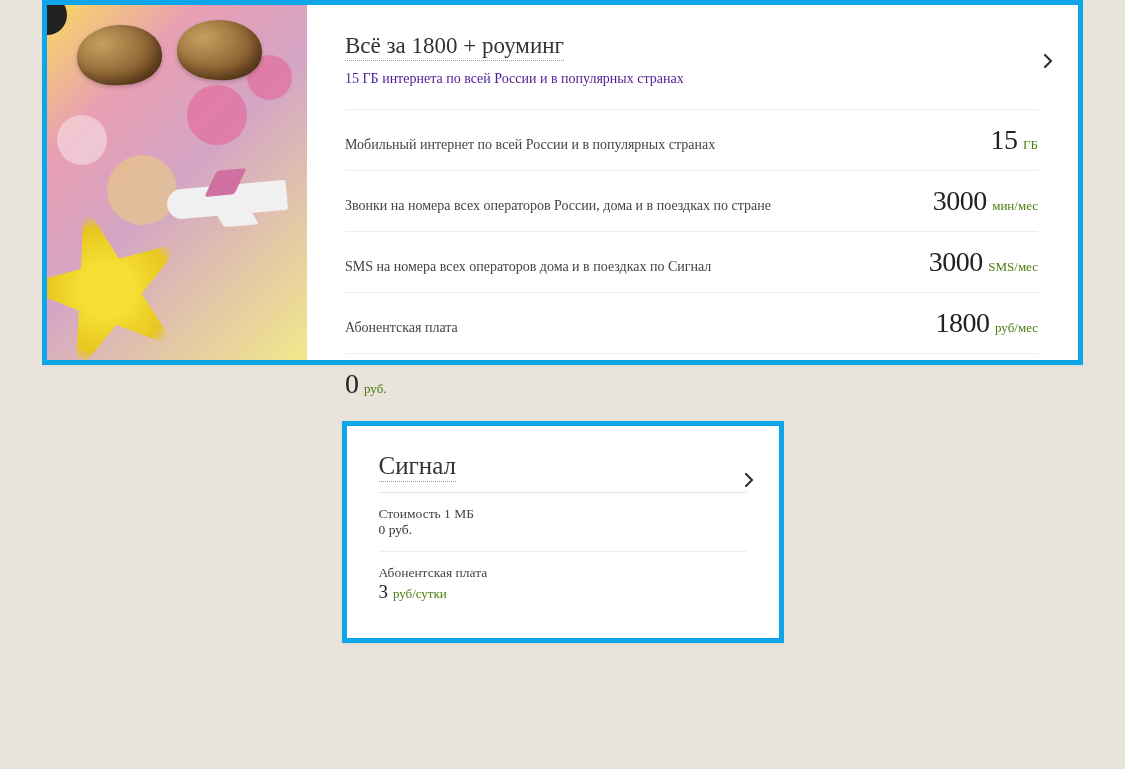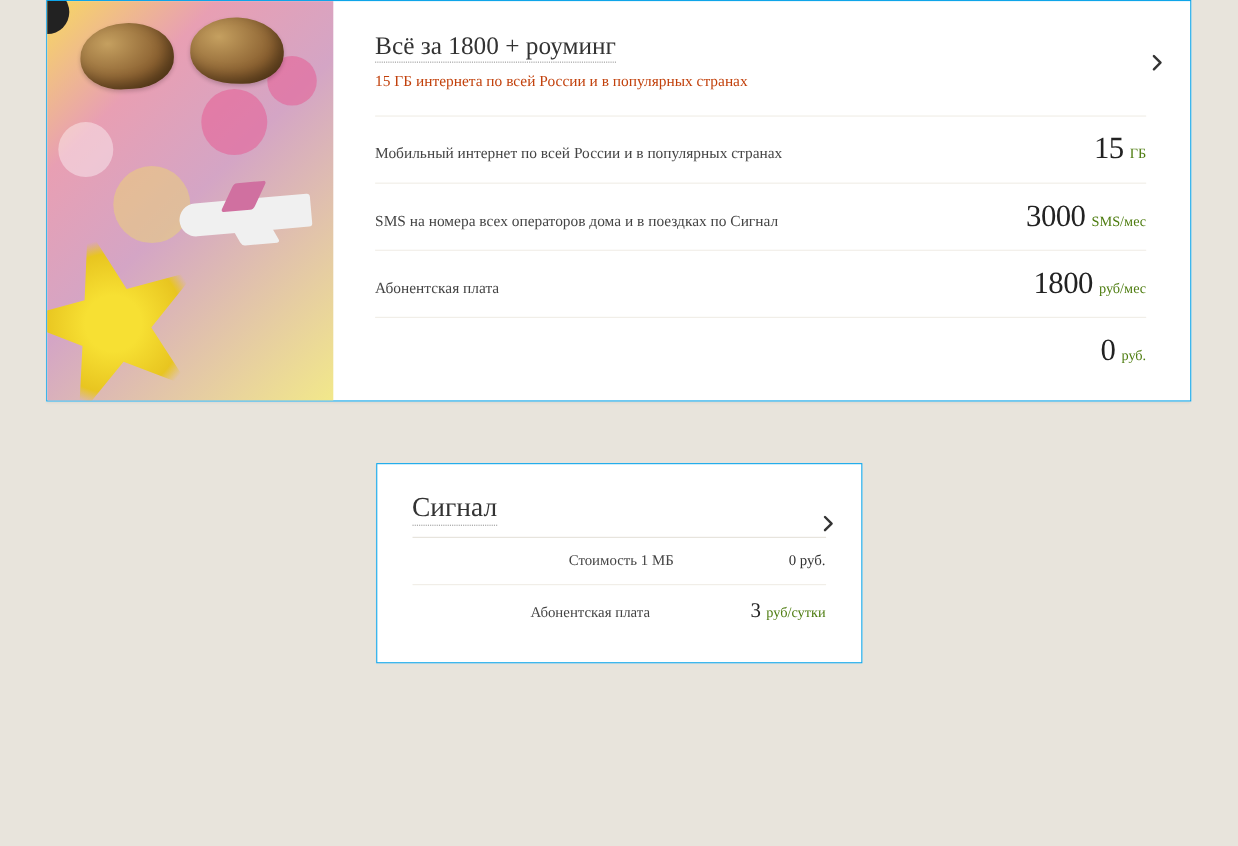--- a/index.html
+++ b/index.html
@@ -5,21 +5,21 @@
     * { margin: 0; padding: 0; box-sizing: border-box; }
     body {
       font-family: Georgia, 'Times New Roman', serif;
       background: #e8e4dc;
       width: 1125px;
       height: 769px;
       overflow: hidden;
     }
     .card {
       background: #fff;
-      border: 1px solid #0ea5e9;
+      border: 5px solid #0ea5e9;
       box-shadow: 0 1px 2px rgba(0,0,0,0.05);
     }
     .main-card {
       margin: 0 42px 0 42px;
       display: flex;
       height: 365px;
       position: relative;
     }
     .hero-image {
       width: 260px;
@@ -109,27 +109,27 @@
       font-size: 23px;
       color: #333;
       border-bottom: 1px dotted #999;
       display: inline-block;
       padding-bottom: 1px;
       margin-bottom: 10px;
       font-weight: normal;
     }
     .tariff-subtitle {
       font-size: 14px;
-      color: #c2410c;
+      color: #4c1d95;
       margin-bottom: 22px;
     }
 
     .feature-row {
       display: flex;
-      justify-content: flex-end;
+      justify-content: flex-start;
       align-items: baseline;
       padding: 14px 0;
       border-top: 1px solid #f0ede6;
     }
     .feature-row:first-of-type { border-top: 1px solid #e5e2da; }
     .feature-label {
       font-size: 14px;
       color: #444;
       flex: 1;
       padding-right: 20px;
@@ -159,21 +159,21 @@
 
     .secondary-card {
       width: 442px;
       margin: 56px auto 0;
       padding: 26px 32px 22px 32px;
       position: relative;
     }
     .secondary-card .tariff-title { font-size: 25px; }
     .secondary-card .tariff-subtitle { font-size: 13px; line-height: 1.5; margin-bottom: 18px; max-width: 330px; }
     .secondary-card .chevron { top: 46px; right: 25px; }
-    .secondary-card .feature-row { padding: 13px 0; }
+    .secondary-card .feature-row { padding: 13px 0; flex-direction: column; }
     .secondary-card .feature-label { font-size: 13.5px; width: 200px; flex: none; }
     .secondary-card .feature-value { font-size: 13.5px; }
     .secondary-card .feature-value .num { font-size: 19px; }
     .secondary-card .feature-value .plain { font-size: 13.5px; color:#333; }
   </style>
 </head>
 <body>
 
 <div class="card main-card">
   <div class="hero-image">
@@ -195,20 +195,24 @@
       <svg viewBox="0 0 10 16" fill="none">
           <path d="M2 2 L8 8 L2 14" stroke="#333" stroke-width="2.2" stroke-linecap="round" stroke-linejoin="round"></path>
         </svg>
     </span>
 
     <div class="feature-row">
       <div class="feature-label">Мобильный интернет по всей России и в популярных странах</div>
       <div class="feature-value"><span class="num">15</span> <span class="unit">ГБ</span></div>
     </div>
     <div class="feature-row">
+      <div class="feature-label">Звонки на номера всех операторов России, дома и в поездках по стране</div>
+      <div class="feature-value"><span class="num">3000</span> <span class="unit">мин/мес</span></div>
+    </div>
+    <div class="feature-row">
       <div class="feature-label">SMS на номера всех операторов дома и в поездках по Сигнал</div>
       <div class="feature-value"><span class="num">3000</span> <span class="unit">SMS/мес</span></div>
     </div>
     <div class="feature-row">
       <div class="feature-label">Абонентская плата</div>
       <div class="feature-value"><span class="num">1800</span> <span class="unit">руб/мес</span></div>
     </div>
     <div class="feature-row">
       <div class="feature-value"><span class="num">0</span> <span class="unit">руб.</span></div>
     </div>

